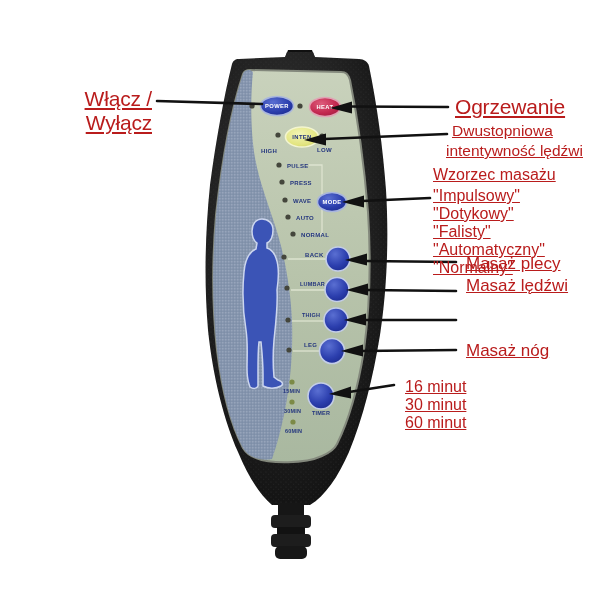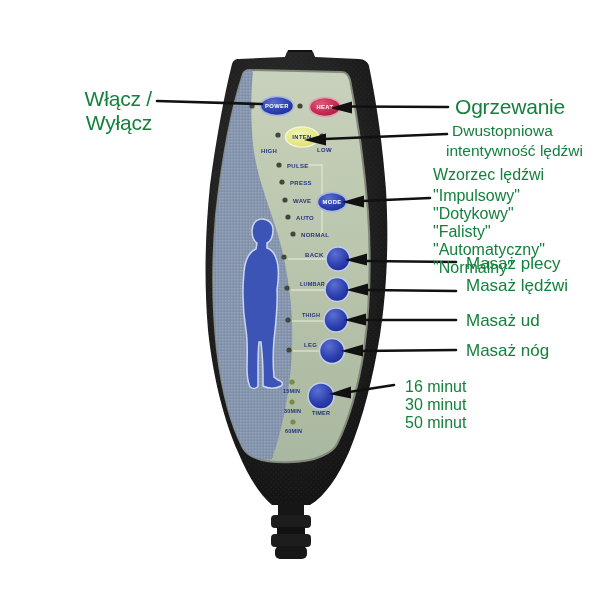--- a/index.html
+++ b/index.html
@@ -1,19 +1,19 @@
 <!DOCTYPE html>
 <html><head>
 <meta charset="utf-8">
 <style>
   html,body{margin:0;padding:0;background:#fff;}
   .stage{position:relative;width:600px;height:600px;background:#ffffff;overflow:hidden;
          font-family:"Liberation Sans", sans-serif;}
   .stage svg{position:absolute;left:0;top:0;}
-  .anno{position:absolute;color:#15803d;font-family:"Liberation Sans", sans-serif;}
+  .anno{position:absolute;color:#b91c1c;font-family:"Liberation Sans", sans-serif;text-decoration:underline;}
   .anno.big{font-size:21px;letter-spacing:-0.2px;}
   .anno.med{font-size:15.5px;line-height:20px;}
   .anno.mass{font-size:17px;}
   svg text{font-family:"Liberation Sans", sans-serif;}
   .panel-lbl{fill:#23357e;font-size:6px;font-weight:bold;letter-spacing:.3px;}
   .panel-lbl-sm{fill:#23357e;font-size:5.5px;font-weight:bold;letter-spacing:.2px;}
   .btn-txt{fill:#ffffff;font-size:5.8px;font-weight:bold;letter-spacing:.4px;text-anchor:middle;}
   .btn-txt-navy{fill:#23357e;font-size:5.8px;font-weight:bold;letter-spacing:.4px;text-anchor:middle;}
   .callout{stroke:#111;stroke-width:2.6;stroke-linecap:round;}
   .arrowhead{fill:#111;}
@@ -252,36 +252,35 @@
 <div class="anno big" style="left:18px;top:87px;width:134px;text-align:right;">Włącz / Wyłącz</div>
 
 <div class="anno big" style="left:455px;top:95px;">Ogrzewanie</div>
 
 <div class="anno med" style="left:446px;top:121px;">
   <div style="padding-left:6px;">Dwustopniowa</div>
   <div>intentywność lędźwi</div>
 </div>
 
 <div class="anno" style="left:433px;top:166px;">
-  <div class="title">Wzorzec lędźwi</div>
+  <div class="title">Wzorzec masażu</div>
   <div class="item-list" style="margin-top:3px;">
     <div>"Impulsowy"</div>
     <div>"Dotykowy"</div>
     <div>"Falisty"</div>
     <div>"Automatyczny"</div>
     <div>"Normalny"</div>
   </div>
 </div>
 
 <div class="anno mass" style="left:466px;top:254px;">Masaż plecy</div>
 <div class="anno mass" style="left:466px;top:276px;">Masaż lędźwi</div>
-<div class="anno mass" style="left:466px;top:311px;">Masaż ud</div>
 <div class="anno mass" style="left:466px;top:341px;">Masaż nóg</div>
 
 <div class="anno" style="left:405px;top:374px;">
   <div class="minutes" style="margin-top:4px;">
     <div>16 minut</div>
     <div>30 minut</div>
-    <div>50 minut</div>
+    <div>60 minut</div>
   </div>
 </div>
 
 </div>
 
 </body></html>

